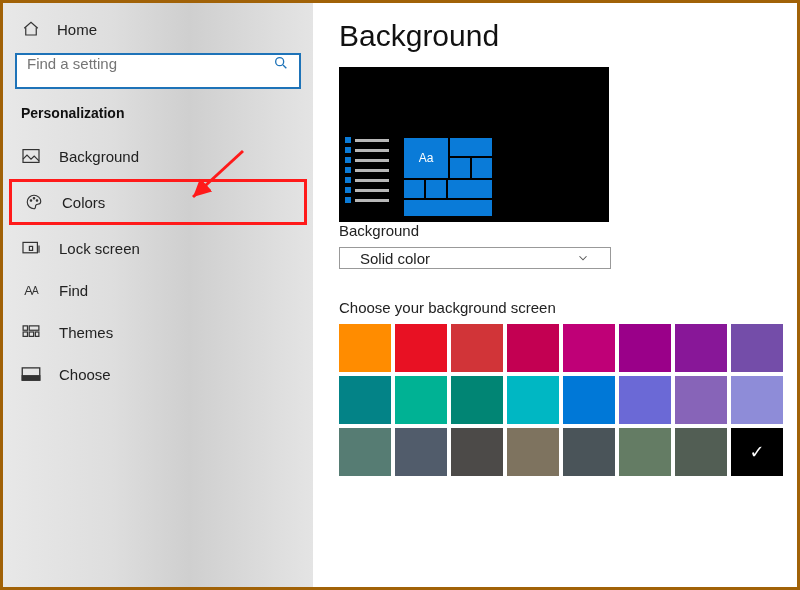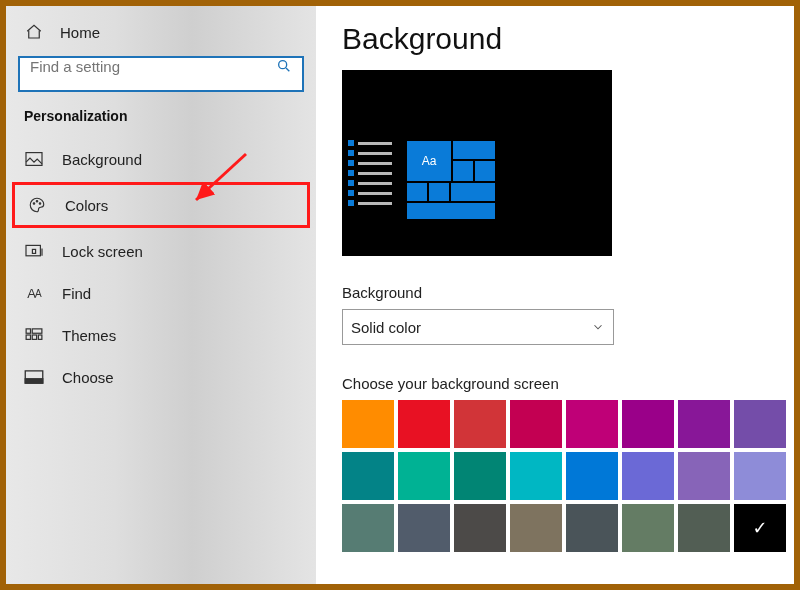--- a/index.html
+++ b/index.html
@@ -1,52 +1,52 @@
 <!DOCTYPE html>
 <html><head>
 <meta charset="utf-8">
 <style>
   * { box-sizing: border-box; margin: 0; padding: 0; }
   html, body { width: 800px; height: 590px; font-family: "Segoe UI", Arial, sans-serif; overflow: hidden; background: #fff; }
-  .app { display: flex; width: 100%; height: 100%; border: 6px solid #a16207; }
+  .app { display: flex; width: 100%; height: 100%; border: 3px solid #a16207; }
   
   .sidebar { width: 310px; height: 100%; background: linear-gradient(90deg,#e8e8e8 0%,#dedede 35%,#cfcfcf 60%,#e4e4e4 100%); padding: 8px 0 0 0; position: relative; }
   .home-row { display: flex; align-items: center; gap: 16px; padding: 8px 18px 14px 18px; cursor: pointer; }
   .home-row .icon, .nav-item .icon { width: 20px; height: 20px; display: flex; align-items: center; justify-content: center; color: #333; }
   .home-row span.label, .nav-item span.label { font-size: 15px; color: #222; }
   .search-wrap { margin: 0 12px 14px 12px; }
   .search { width: 100%; height: 36px; border: 2px solid #1e73b8; background: #fff; display: flex; align-items: flex-start; padding: 0 10px; }
   .search input { flex: 1; border: none; outline: none; font-size: 15px; color: #777; background: transparent; }
   .search .sicon { color: #1e73b8; }
   .cat-title { font-weight: 600; font-size: 14px; color: #111; padding: 2px 6px 8px 18px; }
   .nav { margin-top: 6px; }
   .nav-item { display: flex; align-items: center; gap: 18px; padding: 11px 18px; cursor: pointer; }
   .nav-item.highlighted { border: 3px solid #ff1a1a; margin: 2px 6px; padding: 10px 12px; }
   
   .arrow { position: absolute; top: 142px; left: 172px; width: 78px; height: 60px; pointer-events: none; }
   
   .main { flex: 1; padding: 16px 26px 0 26px; background: #fff; overflow: hidden; }
   .page-title { font-size: 30px; font-weight: 400; color: #111; margin-bottom: 14px; }
-  .preview { width: 270px; height: 186px; background: #000; position: relative; margin-bottom: 28px; }
+  .preview { width: 270px; height: 155px; background: #000; position: relative; }
   .preview .left-bars { position: absolute; left: 6px; top: 70px; display: flex; flex-direction: column; gap: 4px; }
   .preview .left-bars div { display: flex; align-items: center; gap: 4px; }
   .preview .left-bars .sq { width: 6px; height: 6px; background: #0a7bd8; }
   .preview .left-bars .line { width: 34px; height: 3px; background: #b8b8b8; }
   .preview .tiles { position: absolute; left: 64px; top: 70px; width: 90px; height: 80px; }
   .tile { position: absolute; background: #0a7bd8; border: 1px solid #000; }
   .tA { left:0; top:0; width:46px; height:42px; display:flex; align-items:center; justify-content:center; color:#fff; font-size:12px;}
   .tB { left:46px; top:0; width:44px; height:20px; }
   .tC { left:46px; top:20px; width:22px; height:22px; }
   .tD { left:68px; top:20px; width:22px; height:22px; }
   .tE { left:0; top:42px; width:22px; height:20px; }
   .tF { left:22px; top:42px; width:22px; height:20px; }
   .tG { left:44px; top:42px; width:46px; height:20px; }
   .tH { left:0; top:62px; width:90px; height:18px; }
   .field-label { font-size: 15px; color: #222; margin-bottom: 8px; }
-  .dropdown { width: 272px; height: 36px; border: 1px solid #999; display: flex; align-items: center; justify-content: space-between; padding: 0 8px; cursor: pointer; margin-bottom: 30px; }
+  .dropdown { width: 272px; height: 22px; border: 1px solid #999; display: flex; align-items: center; justify-content: space-between; padding: 0 20px; cursor: pointer; margin-bottom: 30px; }
   .dropdown span { font-size: 15px; color: #222; }
   .dropdown .chev { color: #555; }
   .swatch-grid { display: grid; grid-template-columns: repeat(8, 52px); grid-auto-rows: 48px; gap: 4px; }
   .swatch { cursor: pointer; position: relative; }
   .swatch.selected::after { content:"✓"; position:absolute; color:#fff; font-size:18px; top:50%; left:50%; transform:translate(-50%,-50%); }
   svg { display:block; }
 </style>
 </head>
 <body>
 

